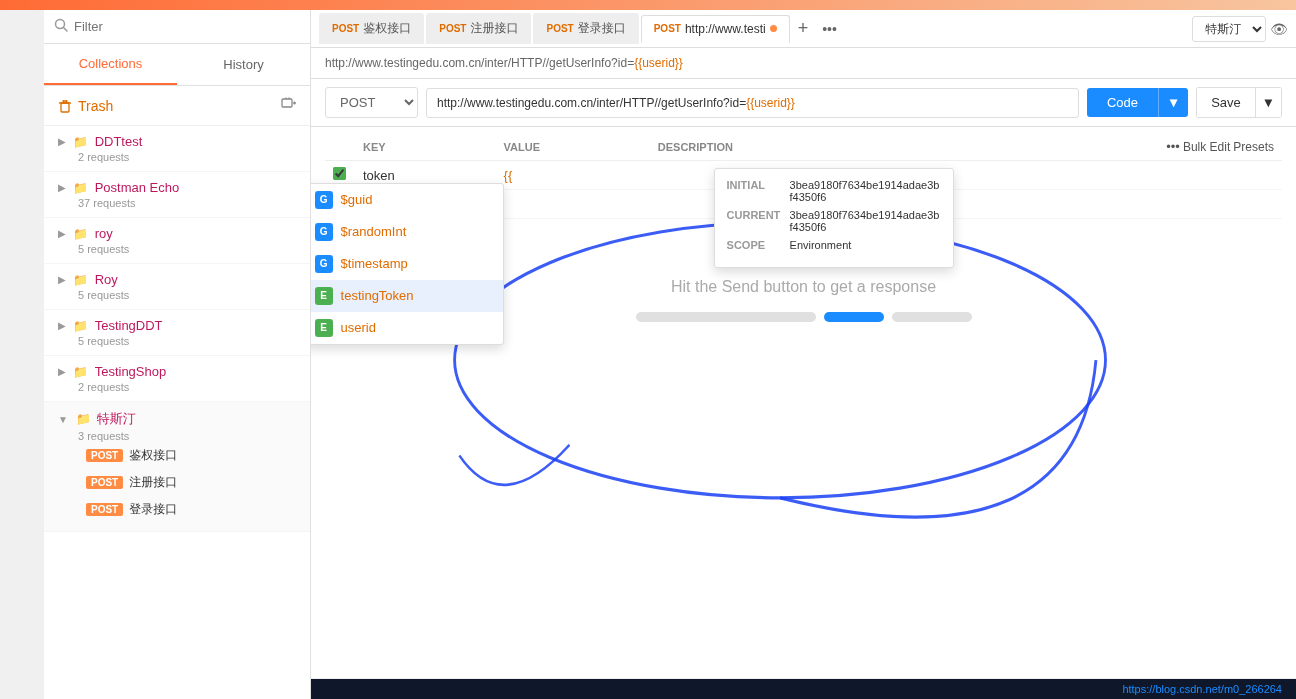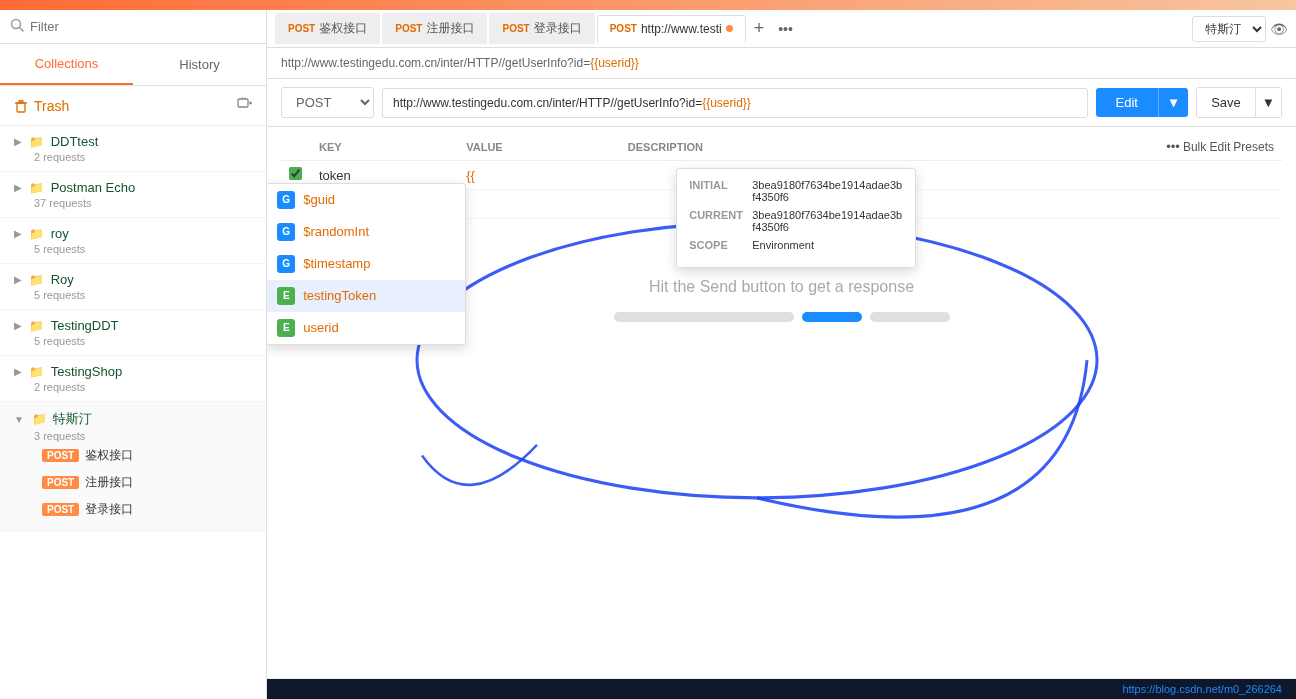--- a/index.html
+++ b/index.html
@@ -2,41 +2,41 @@
 <html><head>
   <meta charset="utf-8">
   <style>
     * { box-sizing: border-box; margin: 0; padding: 0; font-family: 'Segoe UI', Arial, sans-serif; }
     body { background: #1a1a2e; color: #333; font-size: 13px; overflow: hidden; }
     
     .app-container { display: flex; flex-direction: column; height: 699px; width: 1296px; background: #f0f0f0; }
     
     .top-bar { height: 10px; background: linear-gradient(to right, #ff6b35, #f7c59f); }
     
-    .main-area { display: flex; flex: 1; overflow: hidden; }
+    .main-area { display: flex; flex: 1; overflow: hidden; padding-left: 44px; }
     
     
     .sidebar { width: 267px; background: #fff; border-right: 1px solid #e0e0e0; display: flex; flex-direction: column; flex-shrink: 0; }
     
     .sidebar-tabs { display: flex; border-bottom: 1px solid #e0e0e0; }
     .sidebar-tab { flex: 1; padding: 12px 8px; text-align: center; cursor: pointer; font-size: 13px; color: #666; background: none; border: none; }
     .sidebar-tab.active { color: #ff6b35; border-bottom: 2px solid #ff6b35; font-weight: 500; }
     
     .sidebar-search { padding: 8px 10px; border-bottom: 1px solid #e0e0e0; display: flex; align-items: center; gap: 6px; }
     .sidebar-search input { border: none; outline: none; flex: 1; font-size: 13px; color: #333; }
     .search-icon-svg { color: #999; }
     
     .trash-row { display: flex; align-items: center; justify-content: space-between; padding: 10px 14px; border-bottom: 1px solid #eee; }
     .trash-label { color: #e06c00; font-size: 14px; font-weight: 500; display: flex; align-items: center; gap: 6px; }
     .trash-icon-btn { background: none; border: none; cursor: pointer; color: #999; font-size: 14px; }
     
     .collections-list { flex: 1; overflow-y: auto; }
     .collection-item { padding: 8px 14px; cursor: pointer; border-bottom: 1px solid #f5f5f5; }
     .collection-row { display: flex; align-items: center; gap: 6px; }
-    .collection-name { font-size: 13px; color: #14532d; font-weight: 500; }
+    .collection-name { font-size: 13px; color: #be185d; font-weight: 500; }
     .collection-count { font-size: 11px; color: #999; margin-top: 2px; padding-left: 20px; }
     .folder-icon { color: #999; font-size: 12px; }
     .arrow-icon { color: #999; font-size: 10px; margin-right: 2px; }
     
     .collection-item.expanded { background: #fafafa; }
     .sub-requests { padding-left: 28px; }
     .sub-request { display: flex; align-items: center; gap: 6px; padding: 5px 0; cursor: pointer; }
     .post-badge { background: #ff8c42; color: #fff; font-size: 10px; padding: 1px 5px; border-radius: 2px; font-weight: bold; }
     .sub-request-name { font-size: 12px; color: #333; }
     
@@ -281,21 +281,21 @@
         <select class="method-select">
           <option>POST</option>
           <option>GET</option>
           <option>PUT</option>
           <option>DELETE</option>
         </select>
         <div style="flex:1; border: 1px solid #ddd; border-radius:3px; padding: 7px 10px; font-size:12px; background:#fff; color:#333;">
           http://www.testingedu.com.cn/inter/HTTP//getUserInfo?id=<span style="color:#e06c00;">{{userid}}</span>
         </div>
         <div class="send-btn-group">
-          <button class="send-btn">Edit</button>
+          <button class="send-btn">Code</button>
           <button class="send-dropdown-btn">▼</button>
         </div>
         <div class="save-btn-group">
           <button class="save-btn">Save</button>
           <button class="save-dropdown-btn">▼</button>
         </div>
       </div>
 
 
       <div style="background:#fff; padding: 6px 14px; flex:1; overflow-y:auto; position:relative;">

